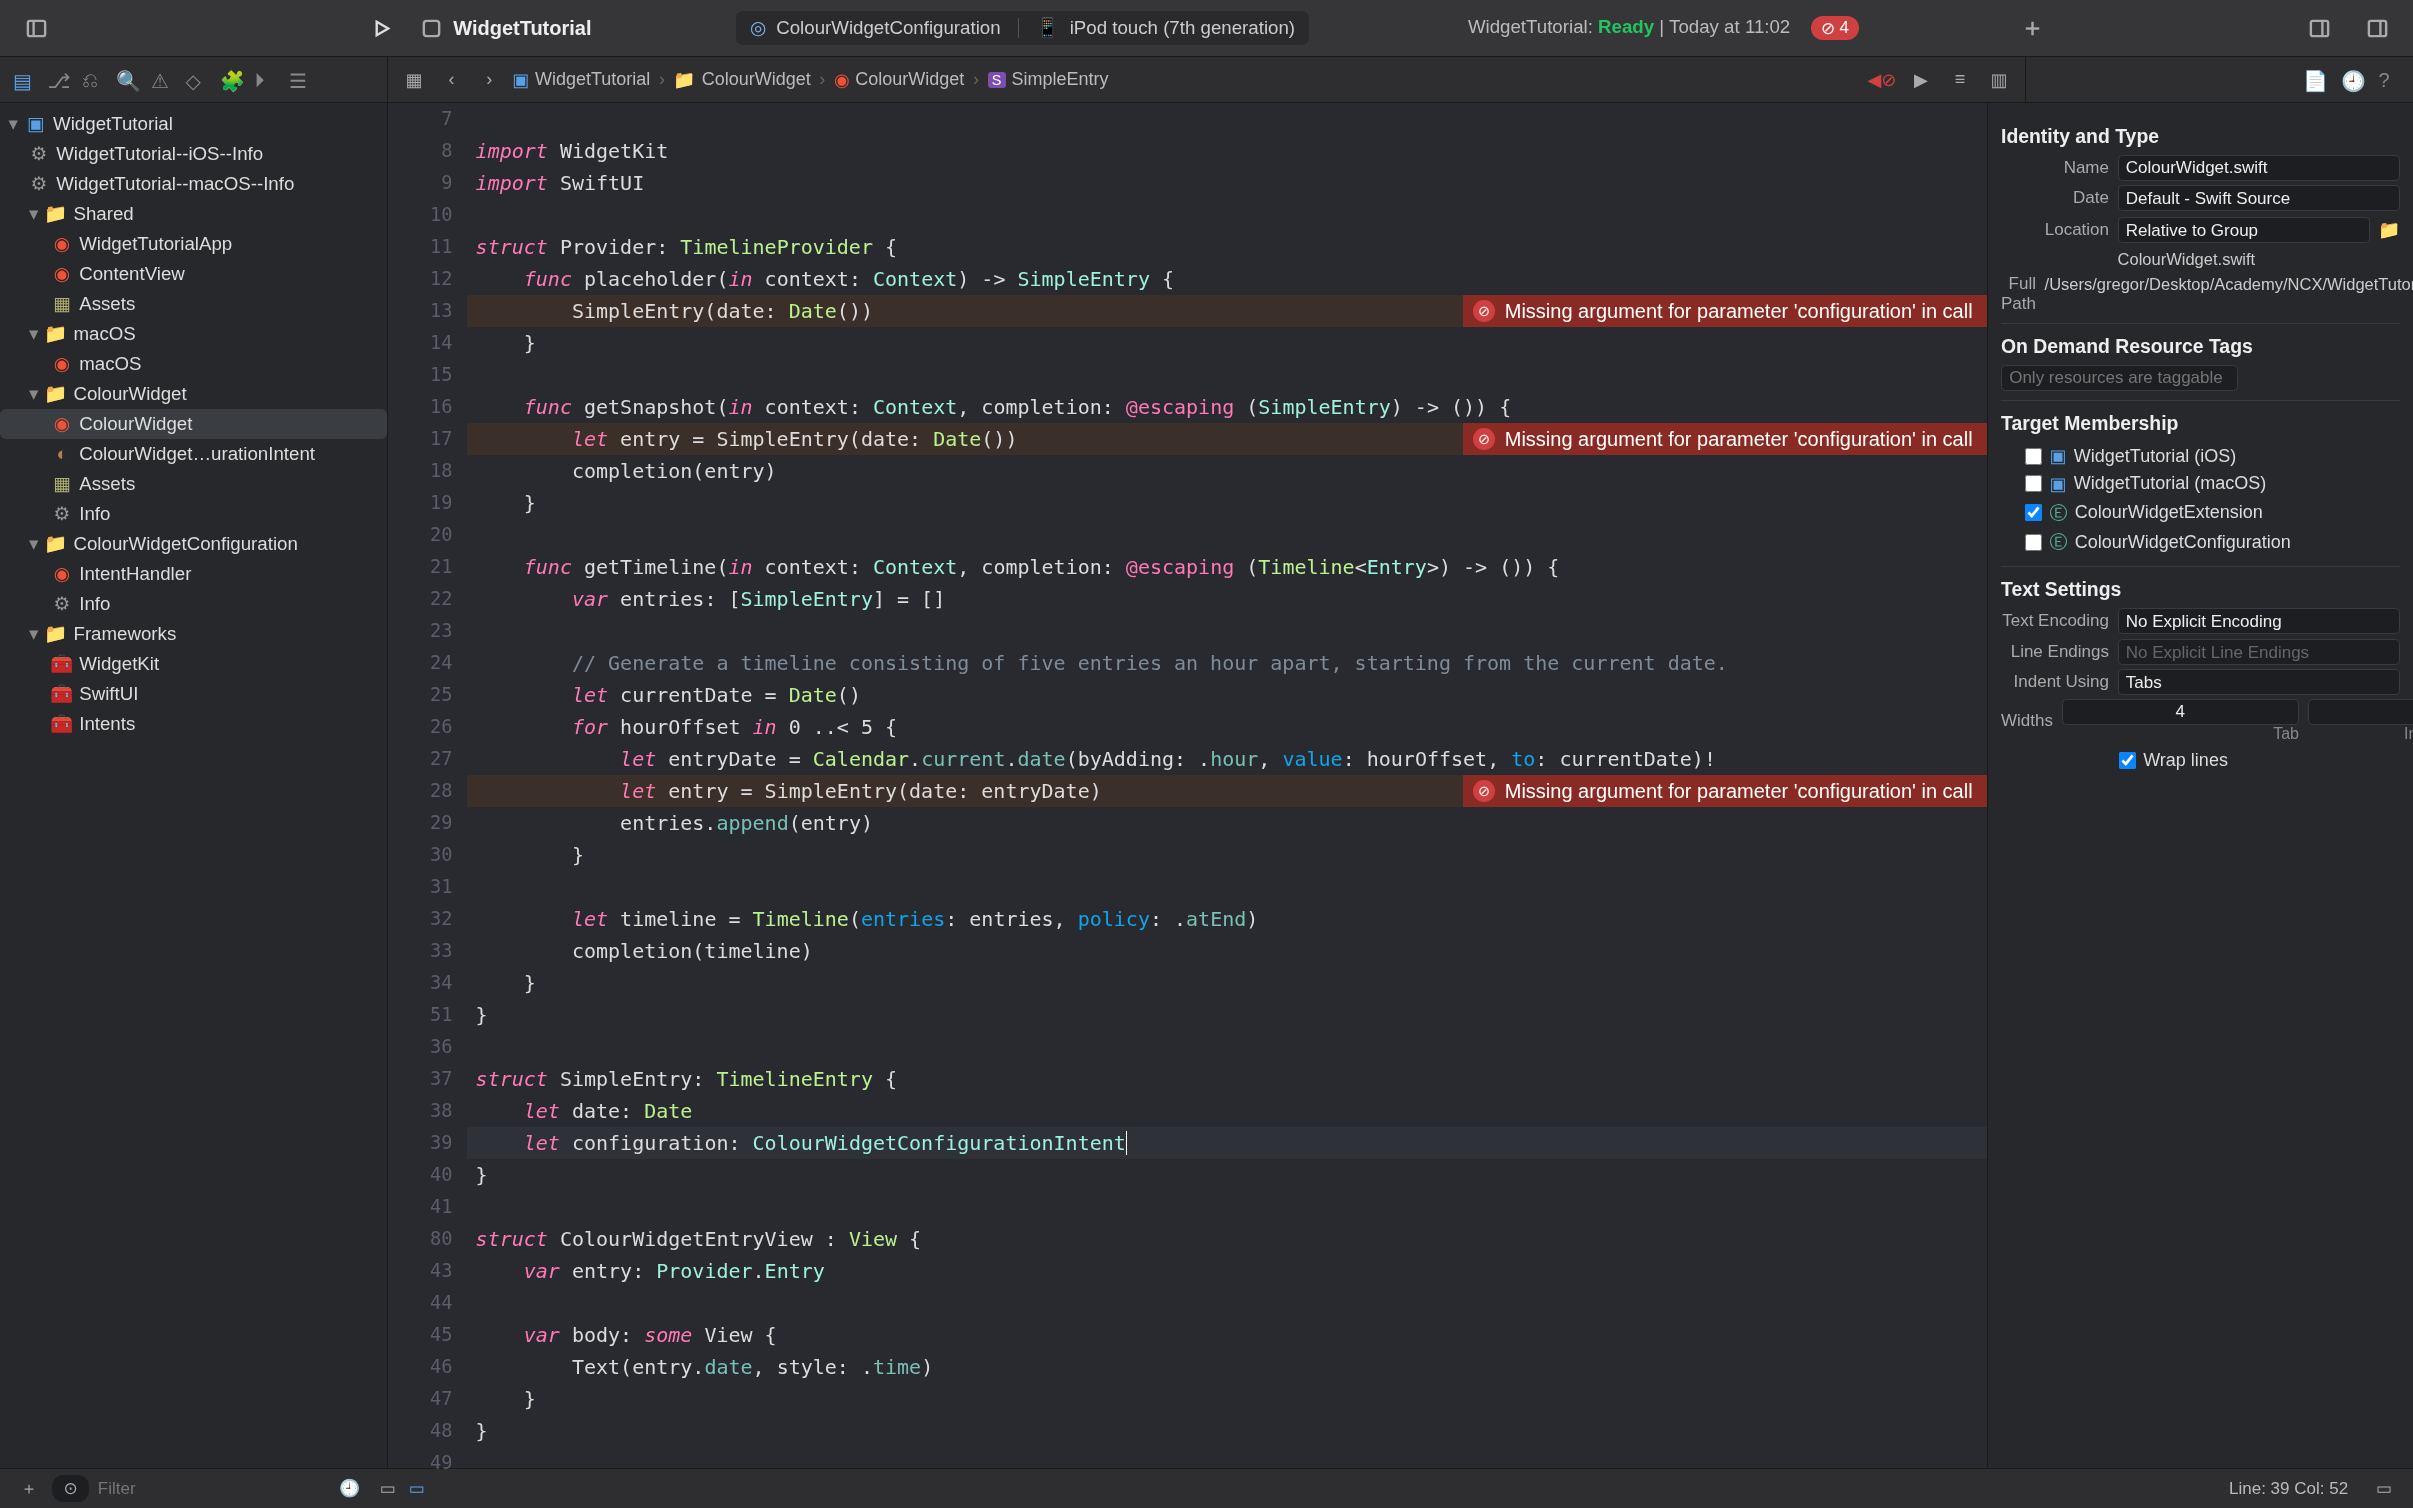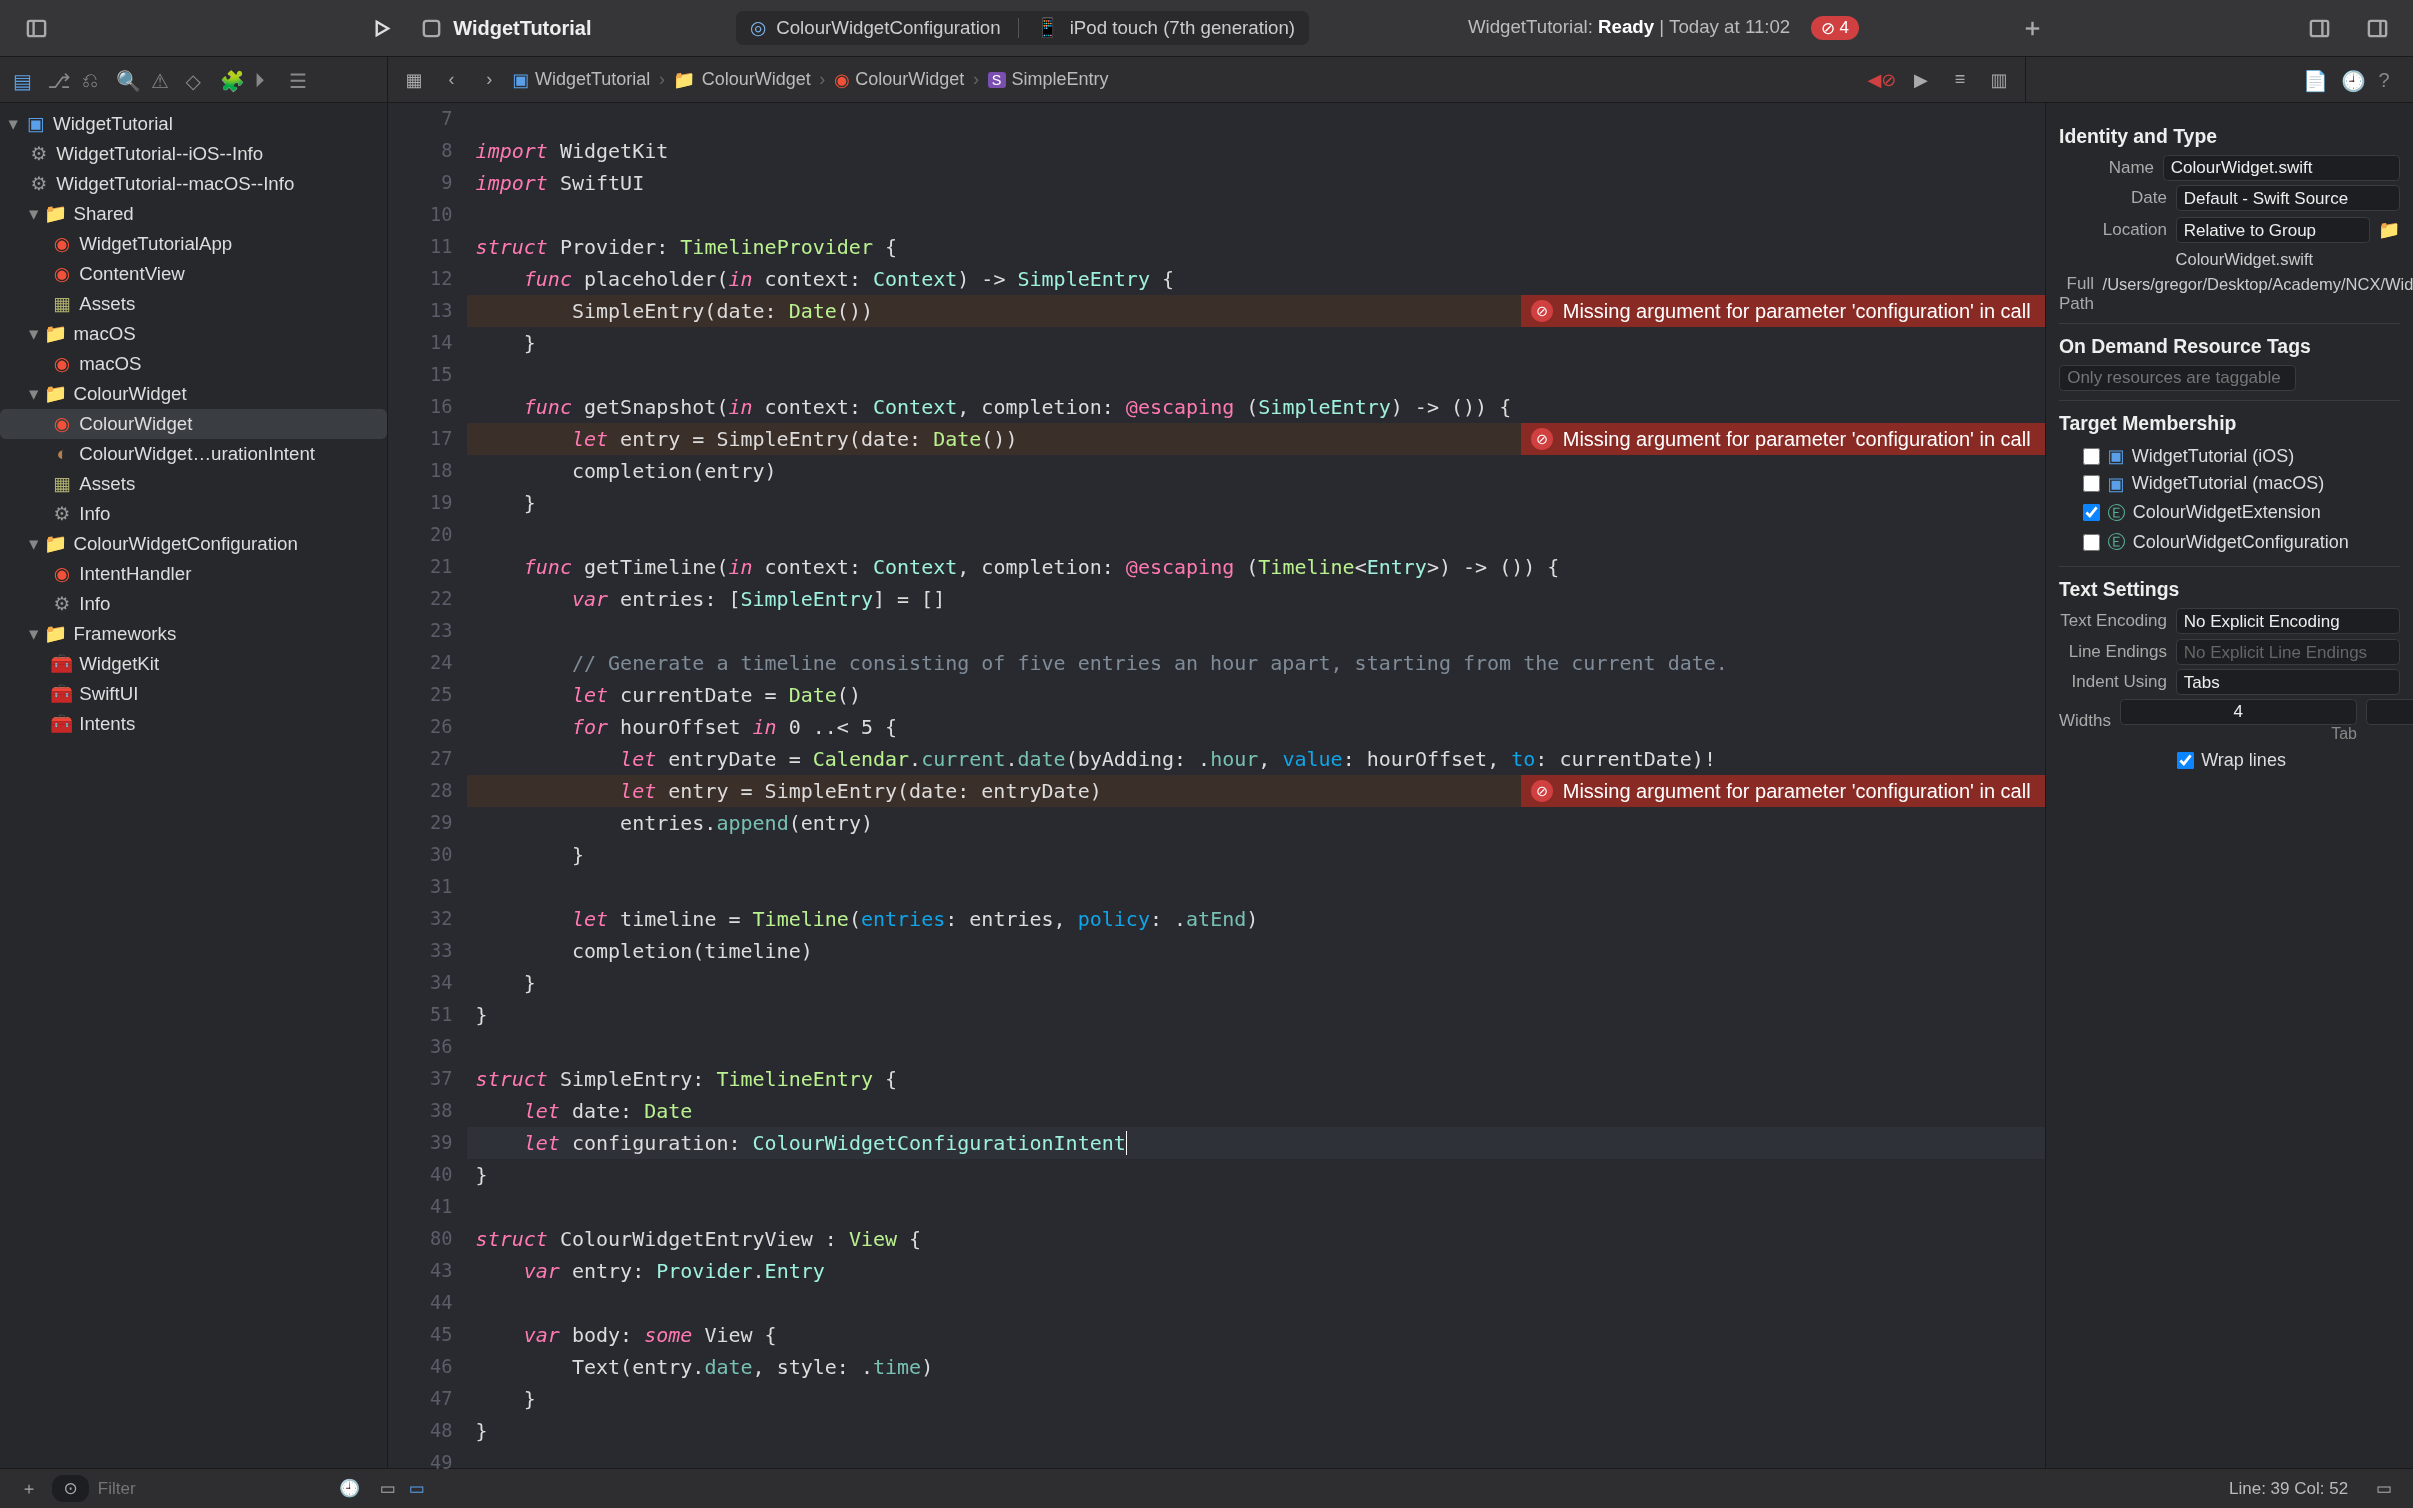--- a/index.html
+++ b/index.html
@@ -64,21 +64,21 @@
 .subbar .insp-icons { width: 388px; border-left: 0.7px solid #1a1a1a; display: flex; align-items: center; justify-content: flex-end; padding: 0 13px; gap: 16px; }
 .jump-bar .crumb { display: inline-flex; align-items: center; gap: 5.7px; }
 .jump-bar .sep { color: #666; }
 .subbar .right-jump { margin-left: auto; display: flex; align-items: center; gap: 10px; }
 .nav-icon { color: #888; width: 21.5px; height: 21.5px; }
 .nav-icon.active { color: #5aa0e8; }
 
 .columns { display: flex; height: calc(100% - 57px - 46px - 40px); }
 .navigator { width: 388px; background: #26282b; border-right: 0.7px solid #1a1a1a; overflow-y: auto; padding-top: 5.7px;}
 .editor { flex: 1; display: flex; background: #292a30; position: relative; font-family: "SF Mono", Menlo, monospace; font-size: 20px;}
-.inspector { width: 368px; background: #26282b; border-left: 0.7px solid #1a1a1a; overflow-y: auto; padding: 10px 13px; font-size: 18px;}
+.inspector { width: 426px; background: #26282b; border-left: 0.7px solid #1a1a1a; overflow-y: auto; padding: 10px 13px; font-size: 18px;}
 
 .tree-row { display: flex; align-items: center; height: 30px; padding-left: 8.6px; color: #ddd; font-size: 18.7px; white-space: nowrap; }
 .tree-row .disclosure { width: 13px; margin-right: 4.3px; color: #888; }
 .tree-row .file-icon { width: 20px; margin-right: 7.2px; display: inline-flex; justify-content: center; }
 .tree-row.sel { background: #3a3d42; border-radius: 5.7px; }
 .ind1 { padding-left: 29px; } .ind2 { padding-left: 52px; }
 
 .gutter {
   width: 79px;
   background: #292a30;
@@ -175,21 +175,21 @@
 
   <div class="scheme-box" style="margin-left:144px">
     <span style="color:#7fb6f0">◎</span>
     <span>ColourWidgetConfiguration</span>
     <span class="scheme-sep"></span>
     <span>📱</span>
     <span>iPod touch (7th generation)</span>
   </div>
 
   <div class="status-box">
-    <span>WidgetTutorial: </span><b style="color:#ffffff">Ready</b><span> | Today at 11:02</span>
+    <span>WidgetTutorial: </span><b style="color:#22c55e">Ready</b><span> | Today at 11:02</span>
     &nbsp;&nbsp;
     <span class="badge-red">
       <span>⊘</span>
       <span>4</span>
     </span>
   </div>
 
   <div class="right-group">
     <span class="icon-btn">
       <svg viewBox="0 0 24 24">

